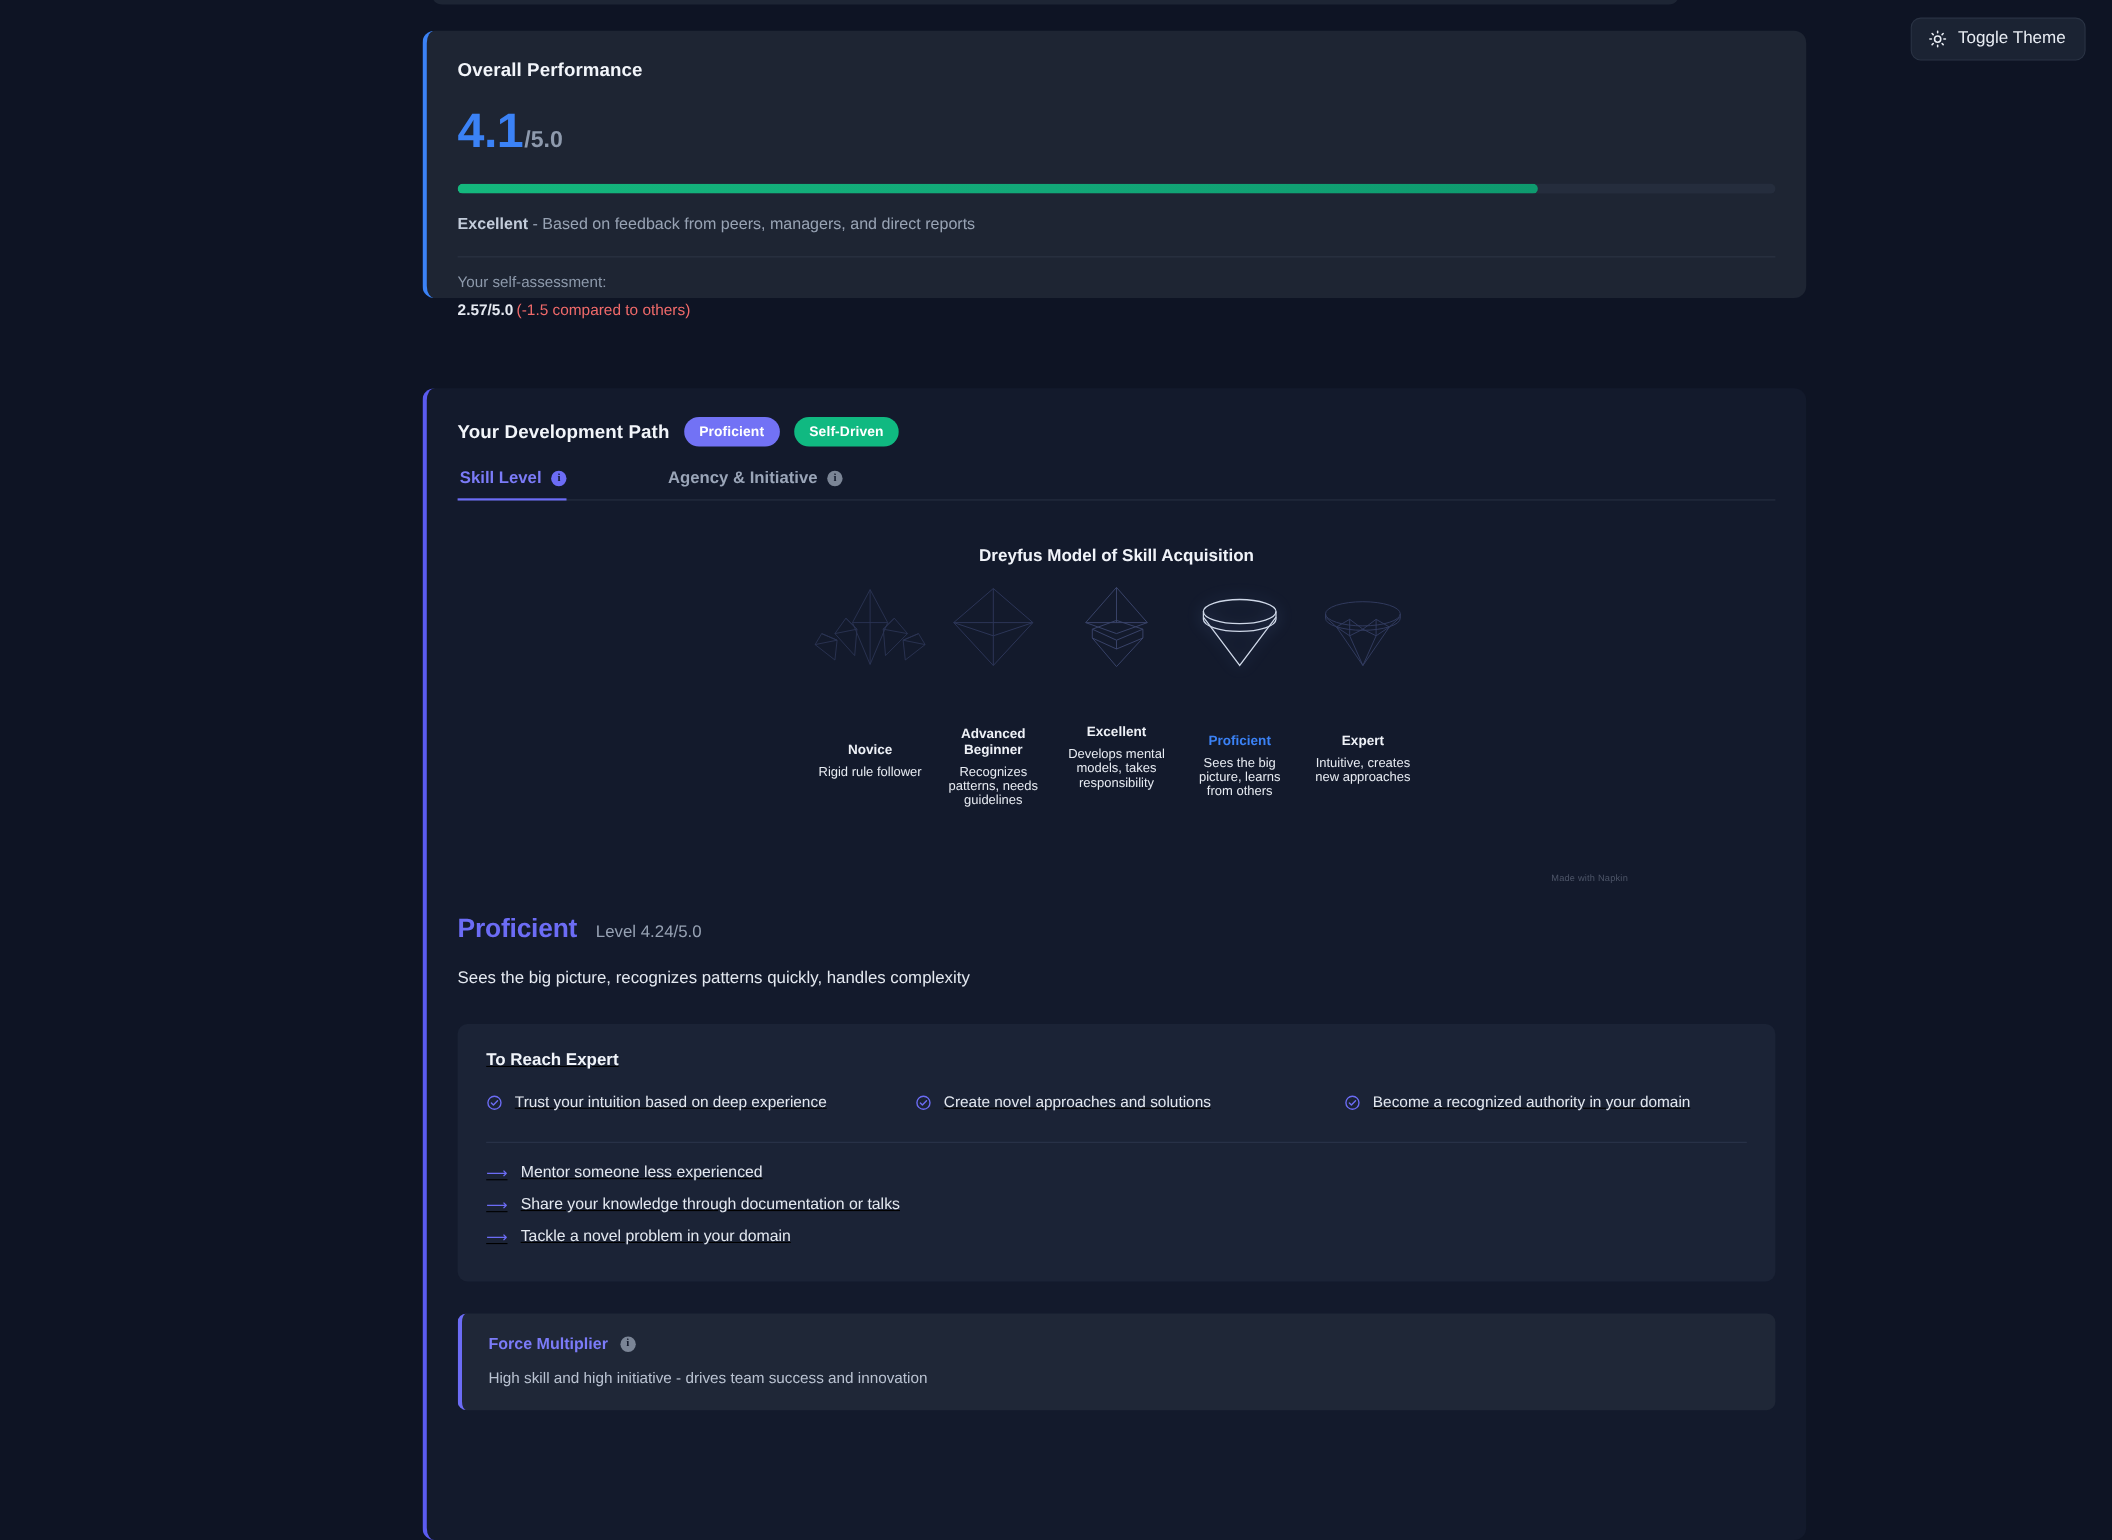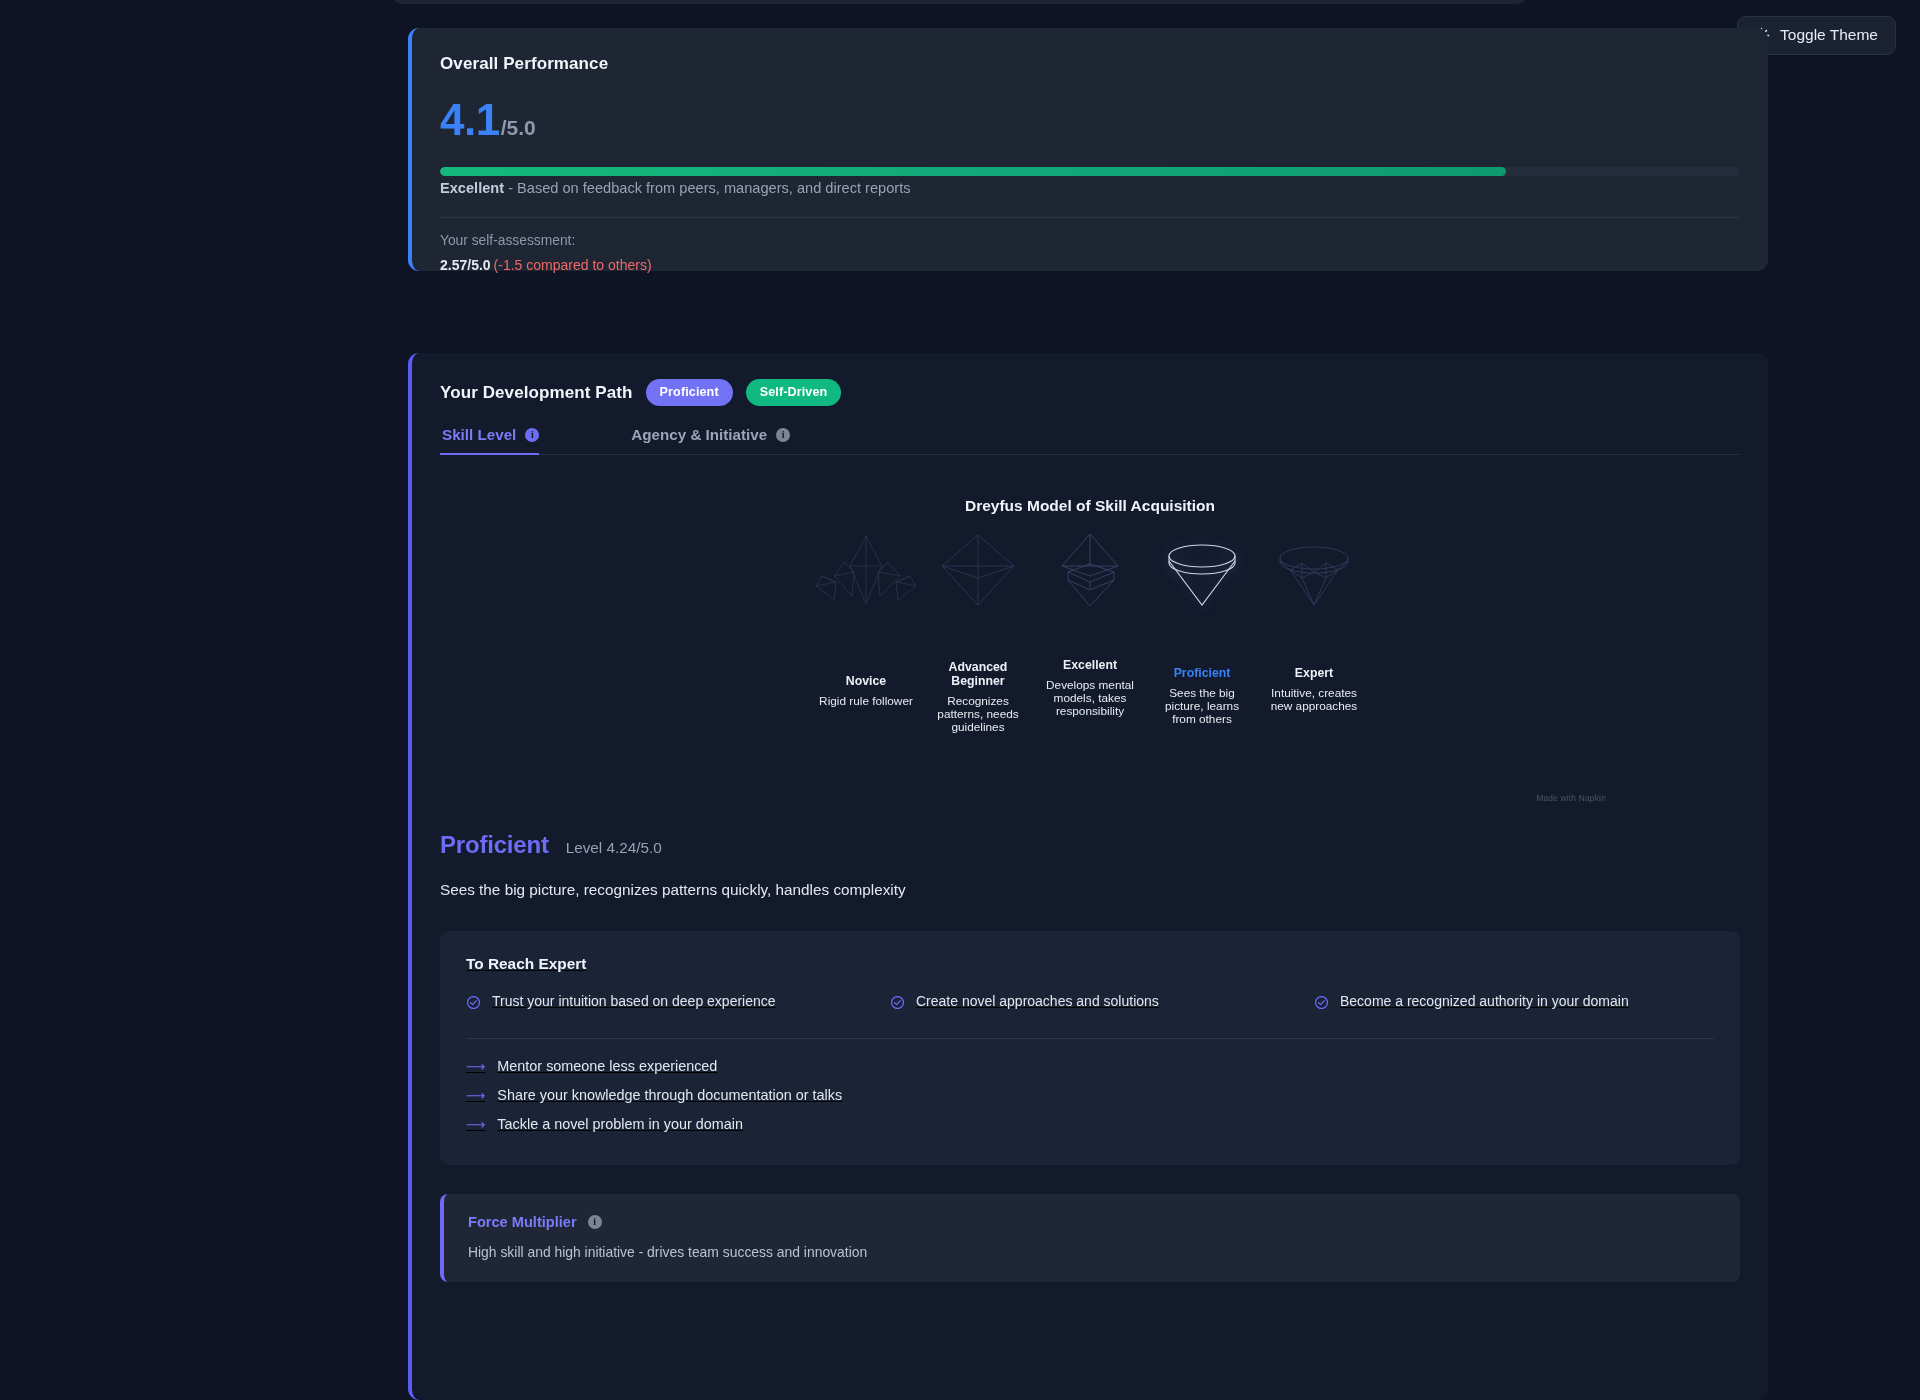--- a/index.html
+++ b/index.html
@@ -45,22 +45,22 @@
     color: #e8ecf3;
     font-size: 15.5px;
     cursor: pointer;
     text-align: center;
   }
   .theme-toggle .sun { width: 17px; height: 17px; display: block; }
 
   
   .card {
     position: absolute;
-    left: 408px;
-    width: 1360px;
+    left: 384px;
+    width: 1258px;
     border-radius: 11px;
   }
   .card-overall {
     top: 28px;
     height: 243px;
     background: #1e2533;
     border-left: 4px solid #3b82f6;
   }
   .card-path {
     top: 353px;
@@ -109,21 +109,21 @@
     border-radius: 6px;
     overflow: hidden;
   }
   .bar-fill {
     height: 100%;
     border-radius: 6px;
     background: linear-gradient(90deg, #14b87d 0%, #12a878 55%, #0e9a6e 100%);
   }
 
   .bar-caption {
-    margin-top: 4px;
+    margin-top: 20px;
     font-size: 14.6px;
     color: #98a3b4;
   }
   .bar-caption b { color: #c3ccda; font-weight: bold; }
 
   .hr {
     margin-top: 21px;
     height: 1px;
     background: #2b3444;
     width: 100%;

